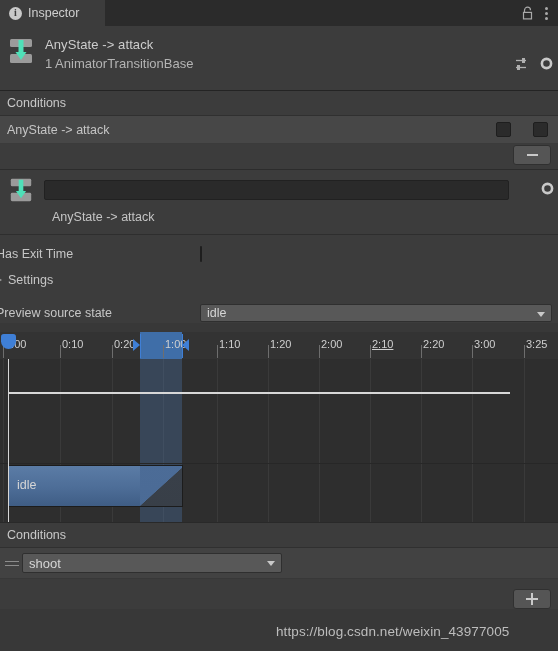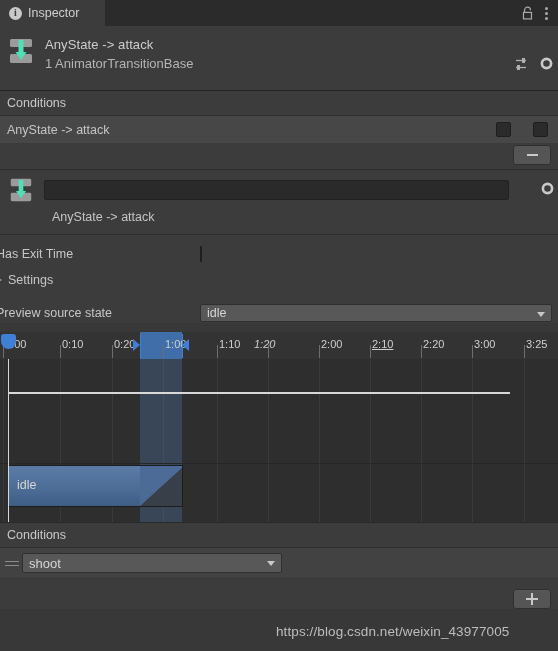--- a/index.html
+++ b/index.html
@@ -446,21 +446,21 @@
         <div class="tlabel" style="left: 5px;">0:00</div>
         <div class="tick" style="left: 60px;"></div>
         <div class="tlabel" style="left: 62px;">0:10</div>
         <div class="tick" style="left: 112px;"></div>
         <div class="tlabel" style="left: 114px;">0:20</div>
         <div class="tick" style="left: 163px;"></div>
         <div class="tlabel" style="left: 165px;">1:00</div>
         <div class="tick" style="left: 217px;"></div>
         <div class="tlabel" style="left: 219px;">1:10</div>
         <div class="tick" style="left: 268px;"></div>
-        <div class="tlabel" style="left: 254px; font-style: italic;">1:20</div>
+        <div class="tlabel" style="left: 270px;">1:20</div>
         <div class="tick" style="left: 319px;"></div>
         <div class="tlabel" style="left: 321px;">2:00</div>
         <div class="tick" style="left: 370px;"></div>
         <div class="tlabel" style="left: 372px; text-decoration: underline;">2:10</div>
         <div class="tick" style="left: 421px;"></div>
         <div class="tlabel" style="left: 423px;">2:20</div>
         <div class="tick" style="left: 472px;"></div>
         <div class="tlabel" style="left: 474px;">3:00</div>
         <div class="tick" style="left: 524px;"></div>
         <div class="tlabel" style="left: 526px;">3:25</div>

